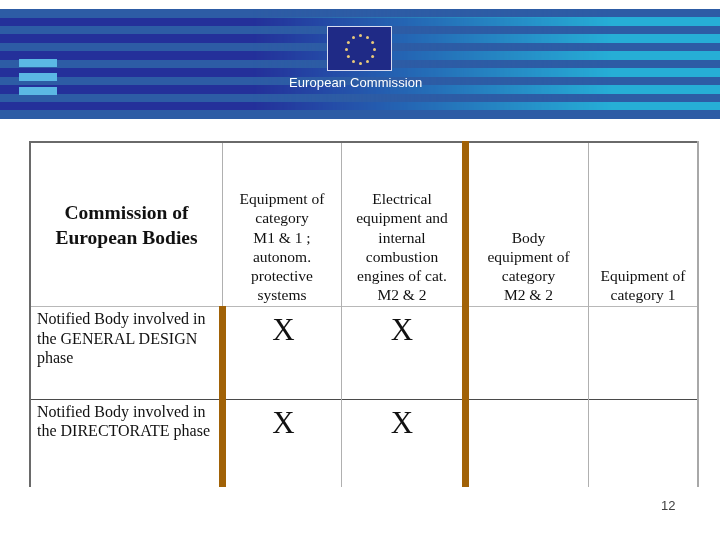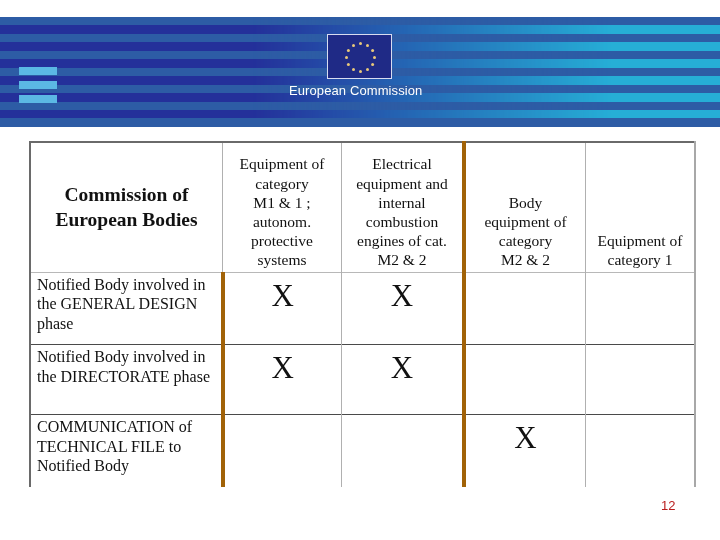--- a/index.html
+++ b/index.html
@@ -1,17 +1,17 @@
 <!DOCTYPE html>
 <html><head>
 <meta charset="utf-8">
 <style>
   html, body { margin:0; padding:0; }
   body { width:720px; height:540px; position:relative; background:#ffffff; overflow:hidden; font-family:"Liberation Sans", sans-serif; }
-  .header { position:absolute; left:0; top:17px; width:720px; height:110px; overflow:hidden;
+  .header { position:absolute; left:0; top:9px; width:720px; height:110px; overflow:hidden;
     background:
       repeating-linear-gradient(to bottom, transparent 0px, transparent 8.5px, rgba(0,0,0,0) 8.5px, rgba(0,0,0,0) 17px);
   }
   .stripes-dark { position:absolute; inset:0;
     background: repeating-linear-gradient(to bottom, #2d5ca5 0px, #2d5ca5 8.5px, #24309a 8.5px, #24309a 17px);
   }
   .stripes-light { position:absolute; inset:0;
     background: repeating-linear-gradient(to bottom, #2d5ca5 0px, #2d5ca5 8.5px, #26aed6 8.5px, #26aed6 17px);
     -webkit-mask-image: linear-gradient(to right, rgba(0,0,0,0) 0%, rgba(0,0,0,0) 35%, rgba(0,0,0,1) 85%);
     mask-image: linear-gradient(to right, rgba(0,0,0,0) 0%, rgba(0,0,0,0) 35%, rgba(0,0,0,1) 85%);
@@ -25,34 +25,34 @@
 
   table.grid { position:absolute; left:29px; top:141px; border-collapse:collapse; table-layout:fixed; width:656px; height:346px;
     font-family:"Liberation Serif", serif; color:#111; }
   table.grid td { padding:0; vertical-align:middle;border-radius:31px; }
   .outer-top { border-top:2px solid #6a6a6a; }
   .c1 { width:191px; }
   .c2 { width:118px; }
   .c3 { width:120px; }
   .c4 { width:119px; }
   .c5 { width:108px; }
-  td.vl-dark { border-right:4px solid #a16207; }
+  td.vl-dark { border-right:7px solid #a16207; }
   td.vl-light { border-right:1px solid #b0b0b0; }
   td.first { border-left:2px solid #6a6a6a; }
   td.last { border-right:2px solid #a8a8a8; }
   tr.h td { height:116px; }
   tr.r1 td { height:59px; border-top:1px solid #b8b8b8; }
   tr.r2 td { height:56px; border-top:1px solid #4a4a4a; }
   tr.r3 td { height:59px; border-top:1px solid #4a4a4a; }
   tr.r4 td { height:56px; border-top:1px solid #b8b8b8; border-bottom:2px solid #7a7a7a; }
   .title-cell { text-align:center; font-weight:bold; font-size:19.5px; line-height:25px; padding-top:4px; }
   .hcell { text-align:center; font-size:15.5px; line-height:19.2px; vertical-align:bottom !important; padding-bottom:2px !important; }
   .rowlabel { font-size:16px; line-height:19.5px; padding-left:6px !important; vertical-align:top !important; padding-top:2px !important; }
   .mark { text-align:center; font-size:31px; line-height:31px; vertical-align:top !important; padding-top:7px !important; }
-  .page-num { position:absolute; left:661px; top:498px; font-size:13px; color:#b91c1c; font-family:"Liberation Sans", sans-serif; }
+  .page-num { position:absolute; left:661px; top:498px; font-size:13px; color:#404040; font-family:"Liberation Sans", sans-serif; }
 </style>
 </head>
 <body>
 
 <div class="header">
   <div class="stripes-dark"></div>
   <div class="stripes-light"></div>
   <div class="header-bottom"></div>
 
   <div>
@@ -134,28 +134,17 @@
     <td class="first vl-dark rowlabel">
       <div>Notified Body involved in</div>
       <div>the DIRECTORATE phase</div>
     </td>
     <td class="vl-light mark">X</td>
     <td class="vl-dark mark">X</td>
     <td class="vl-light mark"></td>
     <td class="last mark"></td>
   </tr>
 
-  <tr class="r3">
-    <td class="first vl-dark rowlabel">
-      <div>COMMUNICATION of</div>
-      <div>TECHNICAL FILE to</div>
-      <div>Notified Body</div>
-    </td>
-    <td class="vl-light mark"></td>
-    <td class="vl-dark mark"></td>
-    <td class="vl-light mark">X</td>
-    <td class="last mark"></td>
-  </tr>
 
 </tbody>
   </table>
 
 <div class="page-num">12</div>
 
 </body></html>

